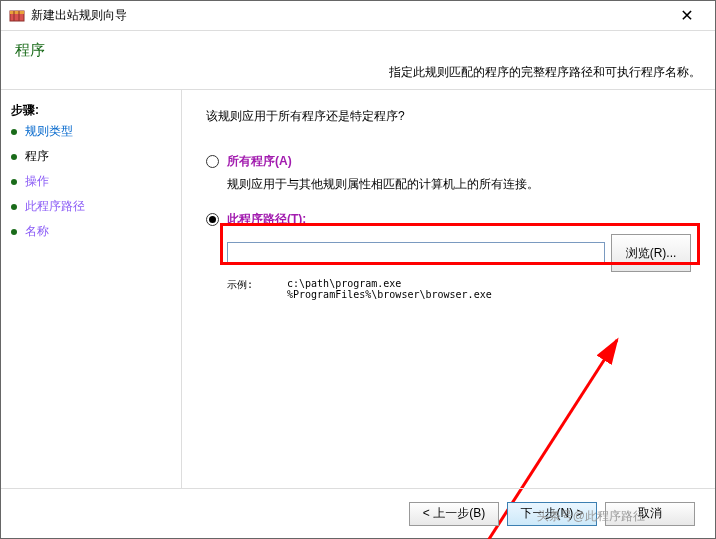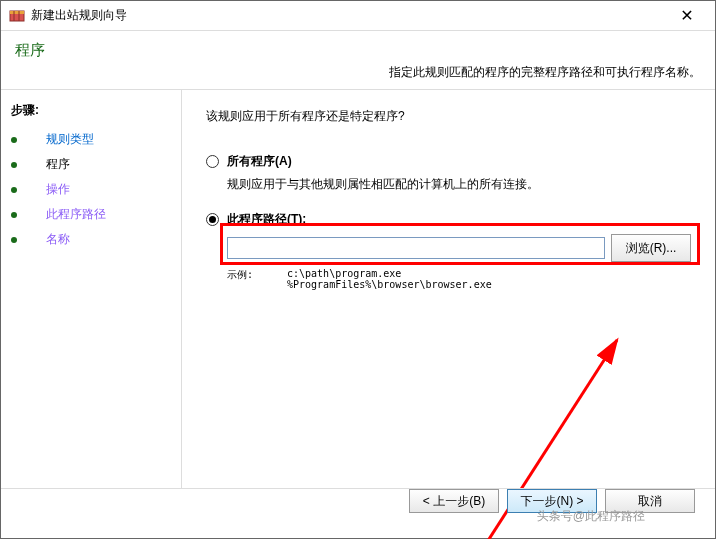--- a/index.html
+++ b/index.html
@@ -8,46 +8,46 @@
 .titlebar { height: 30px; display: flex; align-items: center; padding: 0 8px; border-bottom: 1px solid #ddd; background: #fff; }
 .titlebar-icon { width: 16px; height: 16px; margin-right: 6px; display: inline-flex; }
 .titlebar-title { flex: 1; font-size: 12px; color: #000; }
 .close-btn { width: 40px; height: 28px; display: flex; align-items: center; justify-content: center; font-size: 16px; color: #000; cursor: pointer; }
 .header-section { padding: 10px 14px 8px 14px; }
 .header-title { font-size: 15px; color: #1a6b1a; font-weight: normal; margin-bottom: 4px; }
 .header-subtitle { font-size: 12px; color: #000; text-align: right; }
 .divider { height: 1px; background: #ddd; margin: 0; }
 .body { flex: 1; display: flex; }
 .sidebar { width: 180px; padding: 12px 10px; }
-.sidebar-label { font-size: 12px; color: #000; font-weight: bold; margin-bottom: 8px; }
-.step-item { display: flex; align-items: center; padding: 4px 0; font-size: 12px; gap: 21px; }
+.sidebar-label { font-size: 12px; color: #000; font-weight: bold; }
+.step-item { display: flex; align-items: center; padding: 4px 0; font-size: 12px; }
 .step-bullet { width: 6px; height: 6px; border-radius: 50%; margin-right: 8px; }
 .step-bullet.active { background: #1a6b1a; }
 .step-bullet.current { background: #1a6b1a; }
 .step-bullet.inactive { background: #1a6b1a; }
 .step-item.link .step-text { color: #0066cc; }
 .step-item.current .step-text { color: #000; }
 .step-item.inactive .step-text { color: #8b5cf6; }
 .main { flex: 1; border-left: 1px solid #ddd; padding: 18px 24px; position: relative; }
 .question { font-size: 12px; color: #000; margin-bottom: 28px; }
 .radio-group { margin-left: 0; }
 .radio-row { display: flex; align-items: flex-start; margin-bottom: 6px; }
 .radio-circle { width: 13px; height: 13px; border: 1px solid #333; border-radius: 50%; margin-right: 8px; margin-top: 2px; display: flex; align-items: center; justify-content: center; flex-shrink: 0; cursor: pointer; }
 .radio-circle.selected::after { content: ""; width: 7px; height: 7px; background: #000; border-radius: 50%; }
-.radio-label { font-size: 12px; font-weight: bold; color: #000000; }
+.radio-label { font-size: 12px; font-weight: bold; color: #a21caf; }
 .radio-desc { font-size: 12px; color: #000; margin-left: 21px; margin-bottom: 18px; }
 .path-row { display: flex; align-items: center; margin-left: 21px; margin-top: 6px; }
 .path-input { flex: 1; height: 22px; border: 1px solid #7a9ac0; padding: 2px 4px; font-size: 12px; outline: none; }
-.browse-btn { width: 80px; height: 28px; margin-left: 6px; border: 1px solid #999; background: linear-gradient(#fefefe,#e8e8e8); font-size: 12px; cursor: pointer; }
+.browse-btn { width: 80px; height: 38px; margin-left: 6px; border: 1px solid #999; background: linear-gradient(#fefefe,#e8e8e8); font-size: 12px; cursor: pointer; }
 .highlight-box { position: absolute; border: 3px solid #ff0000; pointer-events: none; }
 .example-row { display: flex; margin-left: 21px; margin-top: 6px; font-size: 10px; font-family: "SimSun", monospace; color: #000; }
 .example-label { width: 60px; }
 .example-paths { white-space: pre; }
 .arrow-svg { position: absolute; pointer-events: none; }
-.footer { height: 50px; border-top: 1px solid #ddd; display: flex; justify-content: flex-end; padding: 0 20px; gap: 8px; position: relative; }
+.footer { height: 50px; border-top: 1px solid #ddd; display: flex; align-items: center; justify-content: flex-end; padding: 0 20px; gap: 8px; position: relative; }
 .footer-btn { width: 90px; height: 24px; border: 1px solid #999; background: linear-gradient(#fefefe,#e8e8e8); font-size: 12px; cursor: pointer; }
 .footer-btn.primary { border: 1px solid #3c7fb1; background: linear-gradient(#eaf6ff,#cde9f9); }
 .watermark { position: absolute; right: 70px; bottom: 13px; font-size: 12px; color: #999; pointer-events: none; }
 </style>
 </head>
 <body>
 
 <div class="window">
 
   <div class="titlebar">

